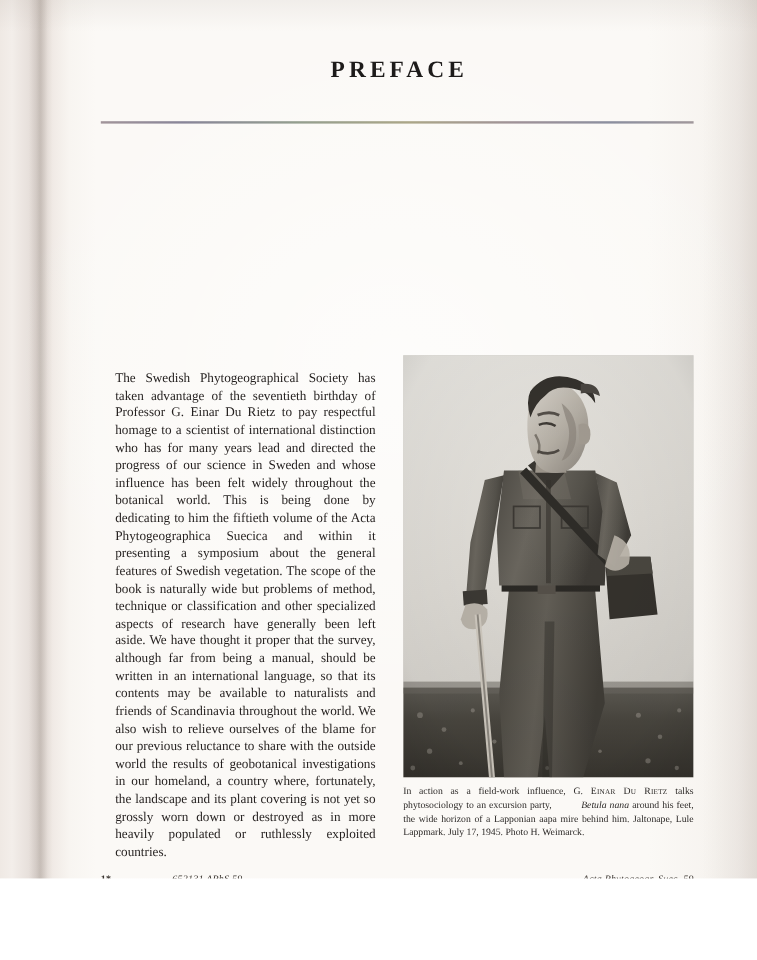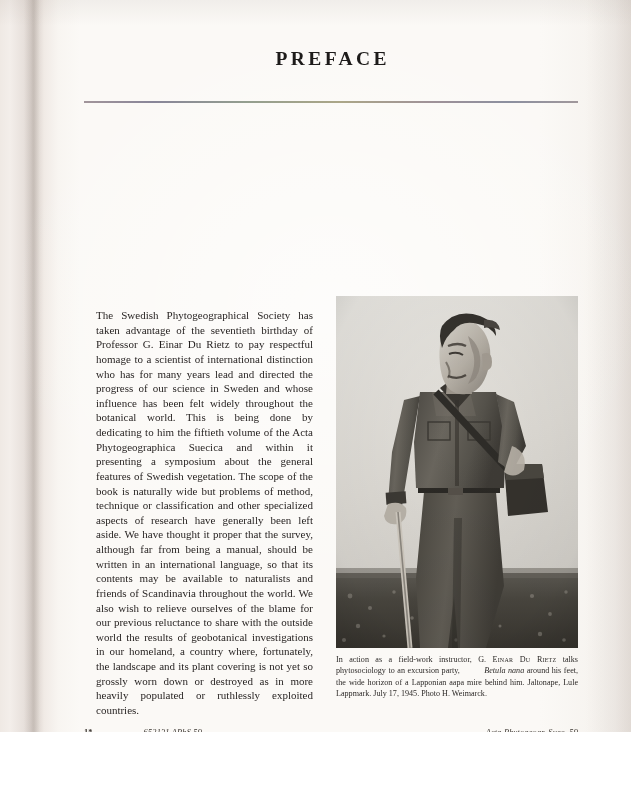--- a/index.html
+++ b/index.html
@@ -328,21 +328,21 @@
             <path d="M113 58 q8 -3 14 1" stroke="#3f3b36" stroke-width="2" fill="none"></path>
             <path d="M110 66 q6 10 2 16" stroke="#7d776e" stroke-width="2" fill="none"></path>
             <path d="M112 80 q10 4 18 -1" stroke="#4e4943" stroke-width="2.2" fill="none"></path>
             <path d="M132 40 q14 10 12 30 q-2 14 -12 18 q10 -20 4 -34 Z" fill="#8b857c" opacity="0.7"></path>
 
             <rect x="0" y="0" width="242" height="352" fill="url(#grainVig)"></rect>
           </svg>
         </div>
 
         <p class="photo-caption">
-          <span>In action as a field-work instructor, G. </span><span class="sc">Einar Du Rietz</span><span> talks phytosociology to an excursion party, </span><em>Betula nana</em><span> around his feet, the wide horizon of a Lapponian aapa mire behind him. Jaltonape, Lule Lappmark. July 17, 1945. Photo H. Weimarck.</span>
+          <span>In action as a field-work influence, G. </span><span class="sc">Einar Du Rietz</span><span> talks phytosociology to an excursion party, </span><em>Betula nana</em><span> around his feet, the wide horizon of a Lapponian aapa mire behind him. Jaltonape, Lule Lappmark. July 17, 1945. Photo H. Weimarck.</span>
         </p>
 
       </div>
 
     </div>
 
     <div class="footer">
       <div class="footer-left">
         <span class="sig-num">1*</span><span> – </span><span class="sig-code">652131 APhS 59</span>
       </div>

